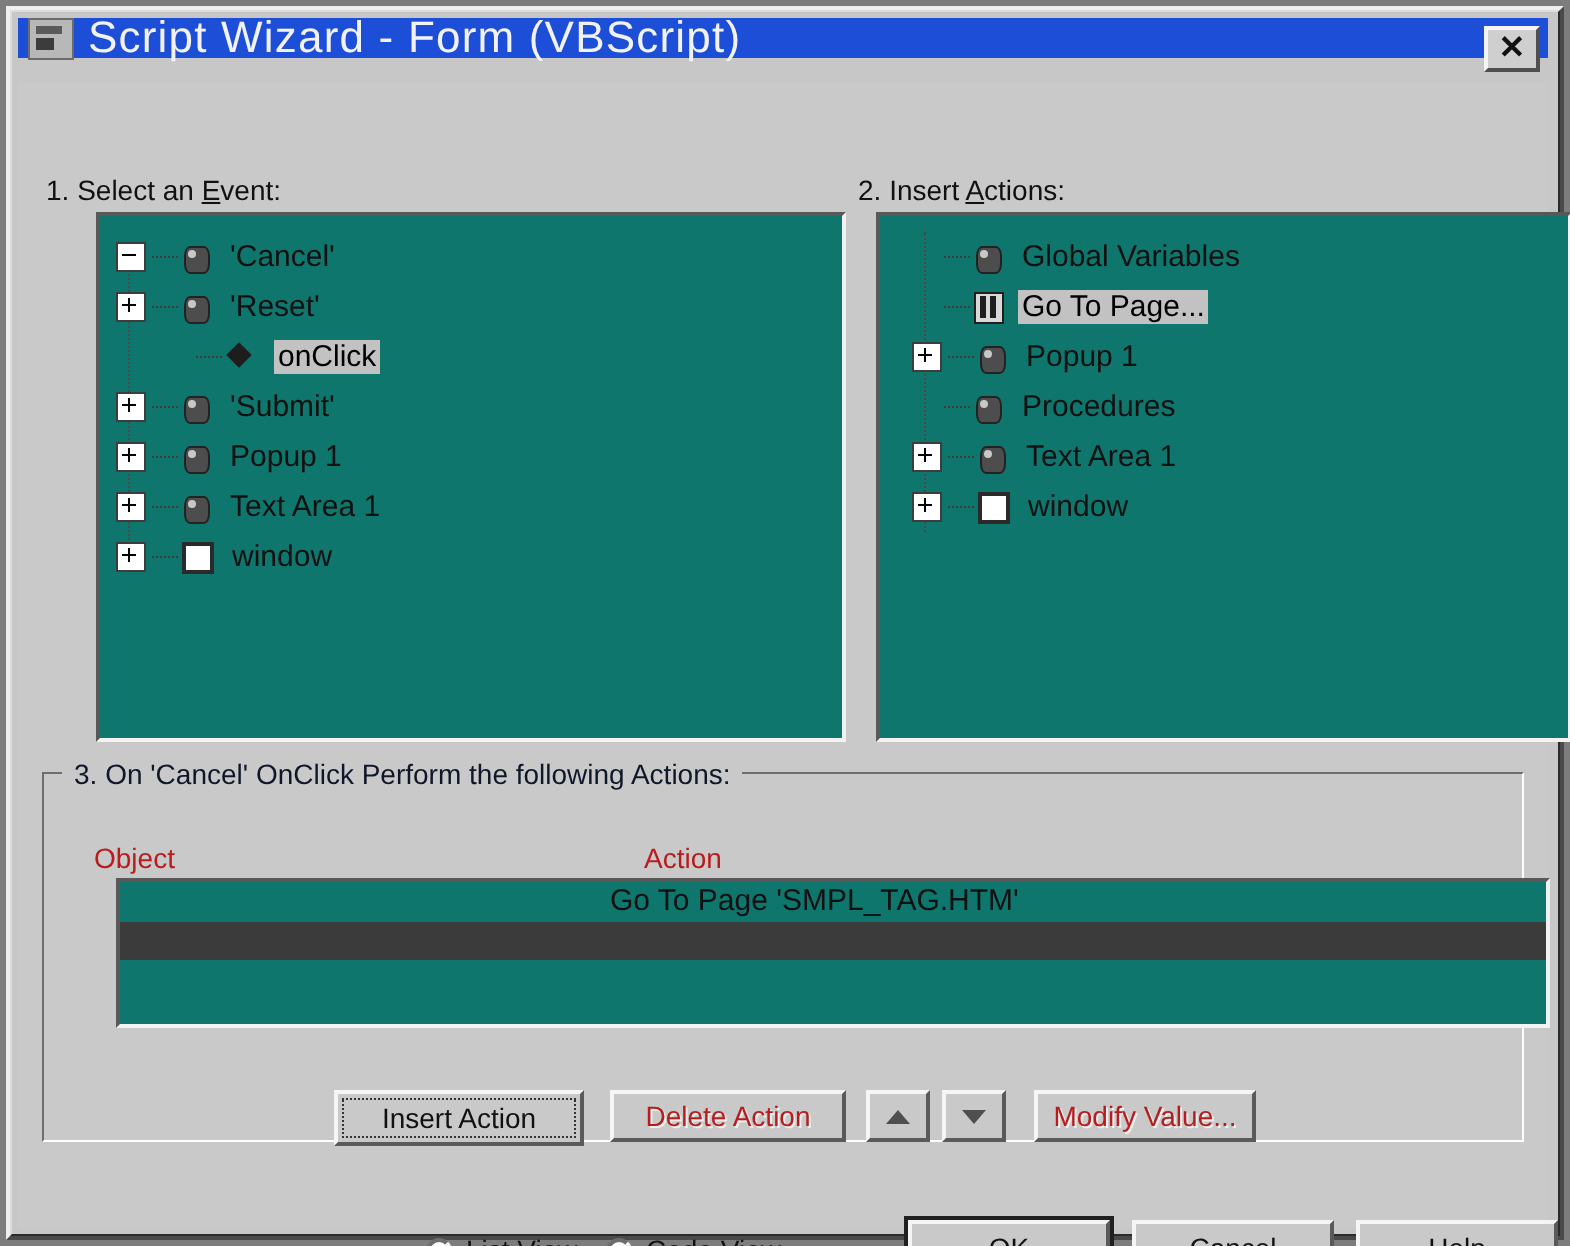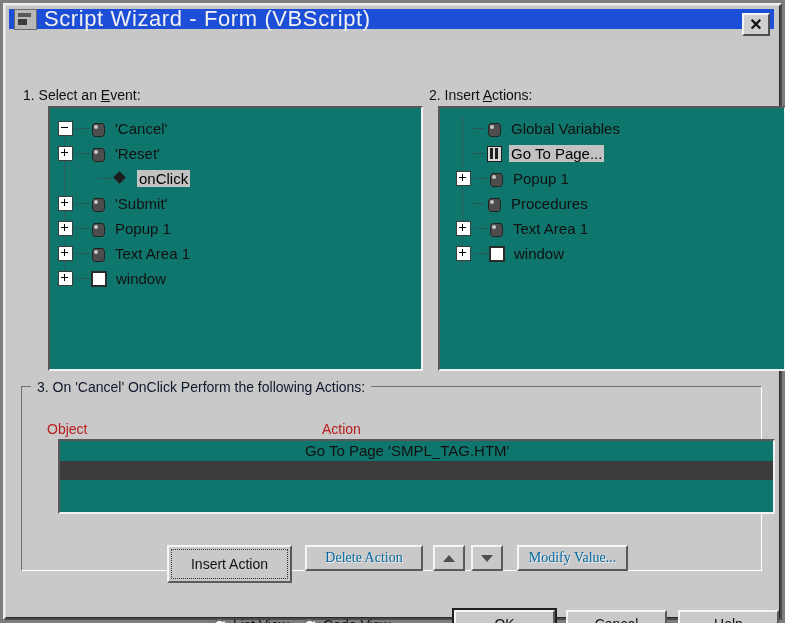--- a/index.html
+++ b/index.html
@@ -324,33 +324,33 @@
     border-bottom: 2px solid #5a5a5a;
     box-sizing: border-box;
     font-size: 14px;
     color: #111;
     display: flex;
     align-items: center;
     justify-content: center;
     font-family: "Liberation Sans", sans-serif;
     white-space: nowrap;
   }
-  .btn.disabled { color: #0369a1; text-shadow: 1px 1px 0 #efefef; font-family: Liberation Serif, serif; }
+  .btn.disabled { color: #b91c1c; text-shadow: 1px 1px 0 #efefef; }
   .btn .focus-ring {
     position: absolute;
     left: 2px; right: 2px; top: 2px; bottom: 2px;
     border: 1px dotted #333;
   }
   .btn.default {
     outline: 2px solid #202020;
     outline-offset: 0px;
   }
   .btn u { text-decoration: underline; }
 
-  #btn-insert-action { left: 158px; top: 504px; width: 125px; height: 38px; }
+  #btn-insert-action { left: 158px; top: 504px; width: 125px; height: 28px; }
   #btn-delete-action { left: 296px; top: 504px; width: 118px; height: 26px; }
   #btn-move-up       { left: 424px; top: 504px; width: 32px;  height: 26px; }
   #btn-move-down     { left: 462px; top: 504px; width: 32px;  height: 26px; }
   #btn-modify-value  { left: 508px; top: 504px; width: 111px; height: 26px; }
 
   .arrow-up {
     width: 0; height: 0;
     border-left: 6px solid transparent;
     border-right: 6px solid transparent;
     border-bottom: 7px solid #4f4f4f;

